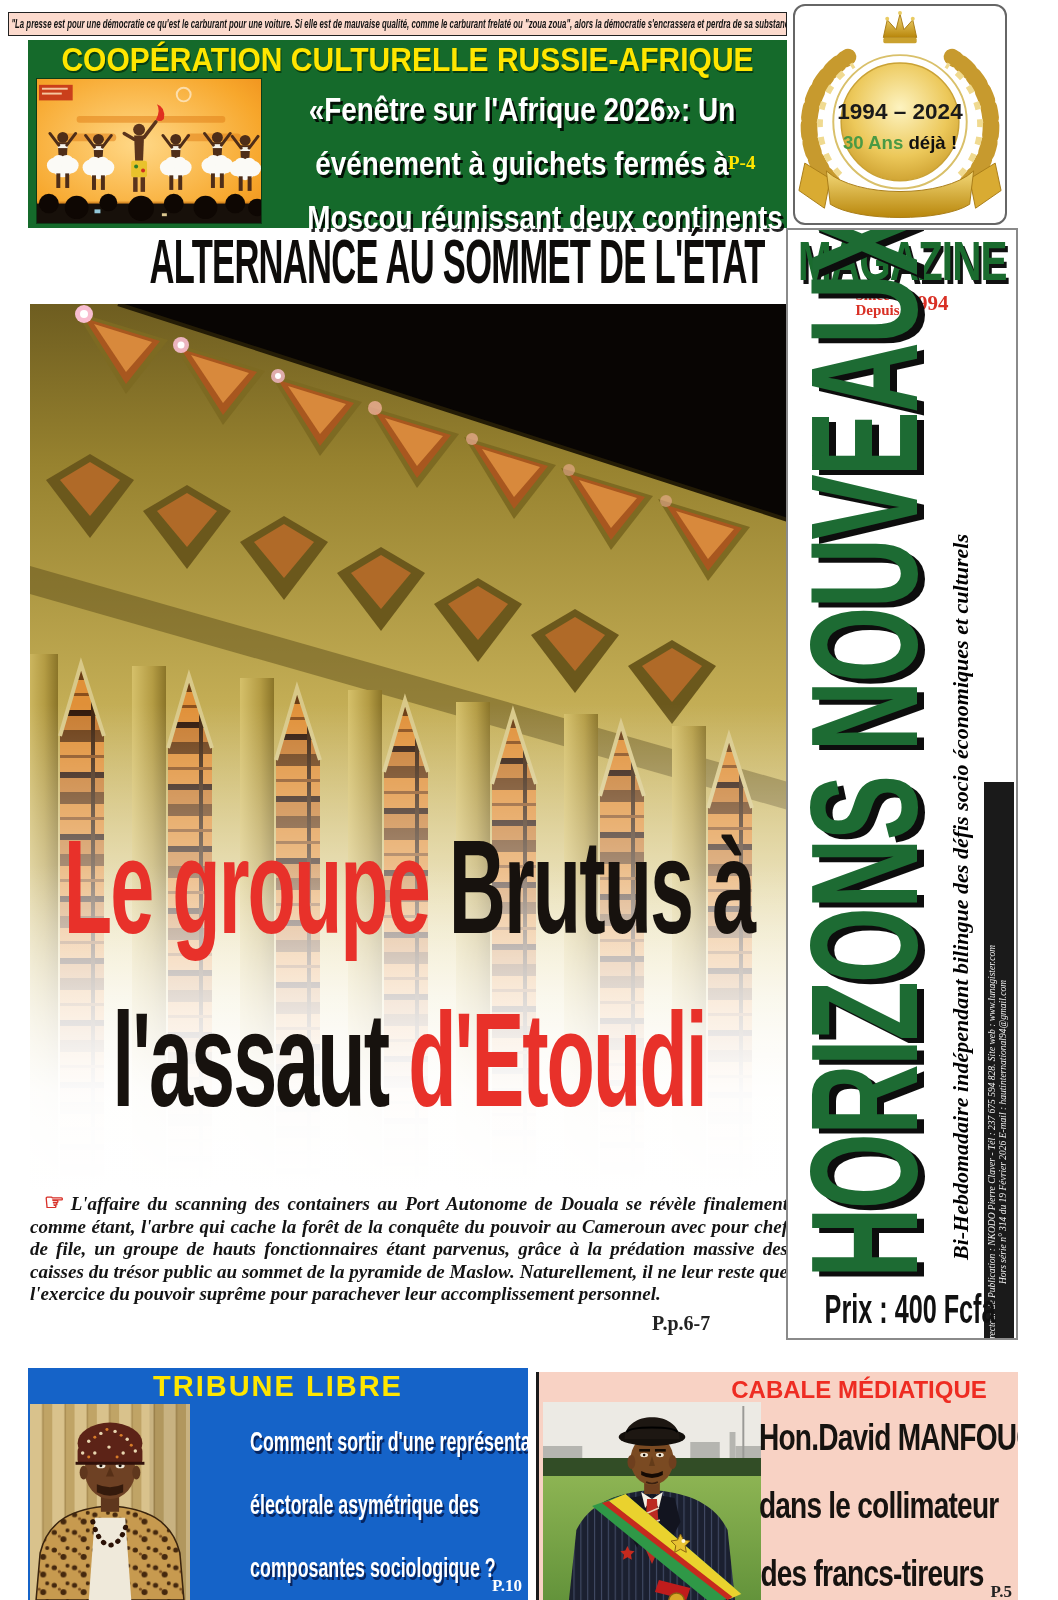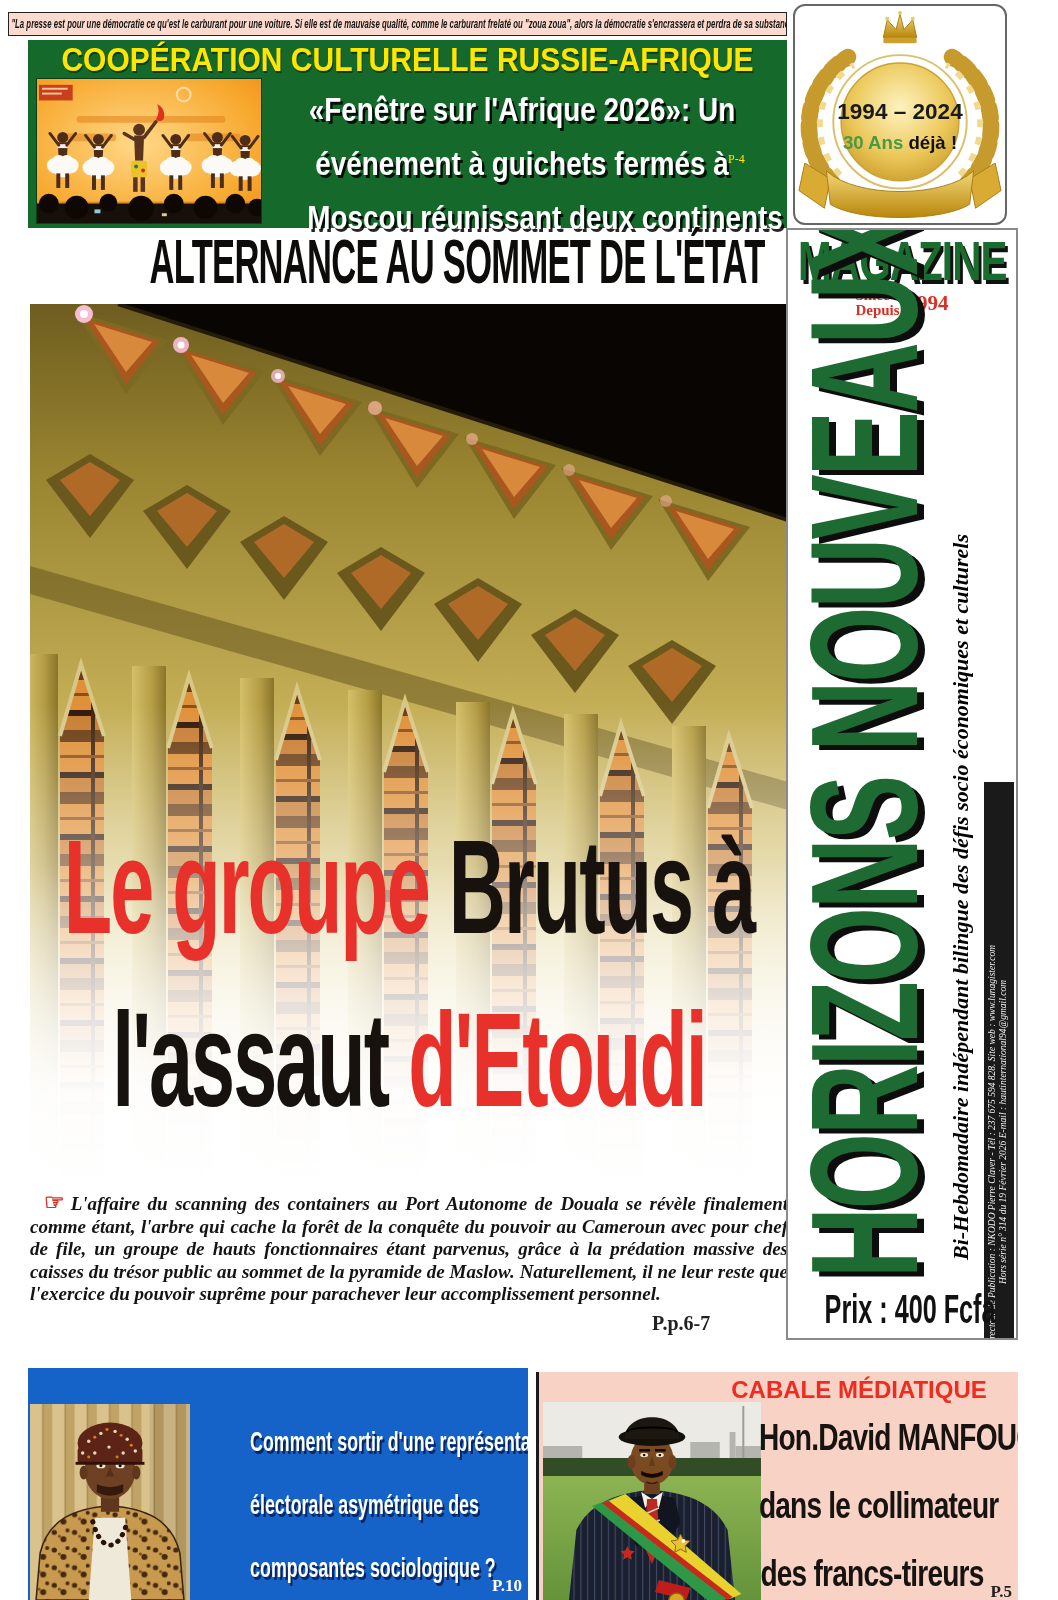--- a/index.html
+++ b/index.html
@@ -22,22 +22,22 @@
   .banner .kicker { position:absolute; left:0; top:3px; width:100%; text-align:center;
     color:#ffe600; font-weight:900; font-size:30px; letter-spacing:0;
     transform:scaleY(1.1); text-shadow:1px 2px 0 #073d12; white-space:nowrap; }
   .banner .photo { position:absolute; left:8px; top:38px; width:226px; height:146px;
     border:1px solid #0c3d17; }
   .banner .photo svg{ width:100%; height:100%; display:block; }
   .banner .heads { position:absolute; left:232px; top:42px; width:524px; text-align:center;
     transform:scaleX(0.82); transform-origin:center top; }
   .banner .heads div { color:#fff; font-weight:900; font-size:34px; line-height:54px;
     white-space:nowrap; text-shadow:3px 3px 0 rgba(0,0,0,0.85); }
-  .banner .pref { position:absolute; left:700px; top:112px; color:#ffe600; font-weight:400;
-    font-family:"Liberation Serif", serif; font-size:12px; }
+  .banner .pref { position:absolute; left:700px; top:112px; color:#ffe600; font-weight:700;
+    font-family:"Liberation Serif", serif; font-size:19px; }
 
   
   .main-kicker { position:absolute; left:30px; top:234px; width:758px; text-align:center; }
   .main-kicker span { display:inline-block; font-weight:900; font-size:48px; color:#0e0c0a;
     letter-spacing:-1px; white-space:nowrap; transform:scale(0.72,1.3); transform-origin:center; }
 
   
   .photo-main { position:absolute; left:30px; top:304px; width:758px; height:886px; overflow:hidden; }
   .photo-main svg.palace { position:absolute; inset:0; width:100%; height:100%; }
   .photo-hl { position:absolute; left:50%; white-space:nowrap; font-weight:900; font-size:120px;
@@ -341,20 +341,21 @@
     <div class="vtext masthead-v">HORIZONS NOUVEAUX</div>
     <div class="vtext tagline-v">Bi-Hebdomadaire indépendant bilingue des défis socio économiques et culturels</div>
     <div class="vtext imprint-v">
       <div class="l1">RDD n° 0072/RDDJ/J06/Bafss ; Directeur de Publication : NKODO Pierre Claver - Tél : 237 675 594 828. Site web : www.lunagister.com</div>
       <div class="l2">Hors série n° 314 du 19 Février 2026  E-mail : hautinternational94@gmail.com</div>
     </div>
     <div class="price"><span>Prix : 400 Fcfa</span></div>
   </div>
 
   <div class="tribune">
+    <div class="kicker">TRIBUNE LIBRE</div>
     <div class="photo">
       <svg viewBox="0 0 158 200" preserveAspectRatio="none">
         <defs>
           <pattern id="curtain" patternUnits="userSpaceOnUse" width="22" height="200">
             <rect width="22" height="200" fill="#d9c28c"></rect>
             <rect x="13" width="9" height="200" fill="#c0a466"></rect>
             <rect x="12" width="1.5" height="200" fill="#a88c52"></rect>
           </pattern>
           <pattern id="leo" patternUnits="userSpaceOnUse" width="20" height="18">
             <rect width="20" height="18" fill="#c79a4f"></rect>

